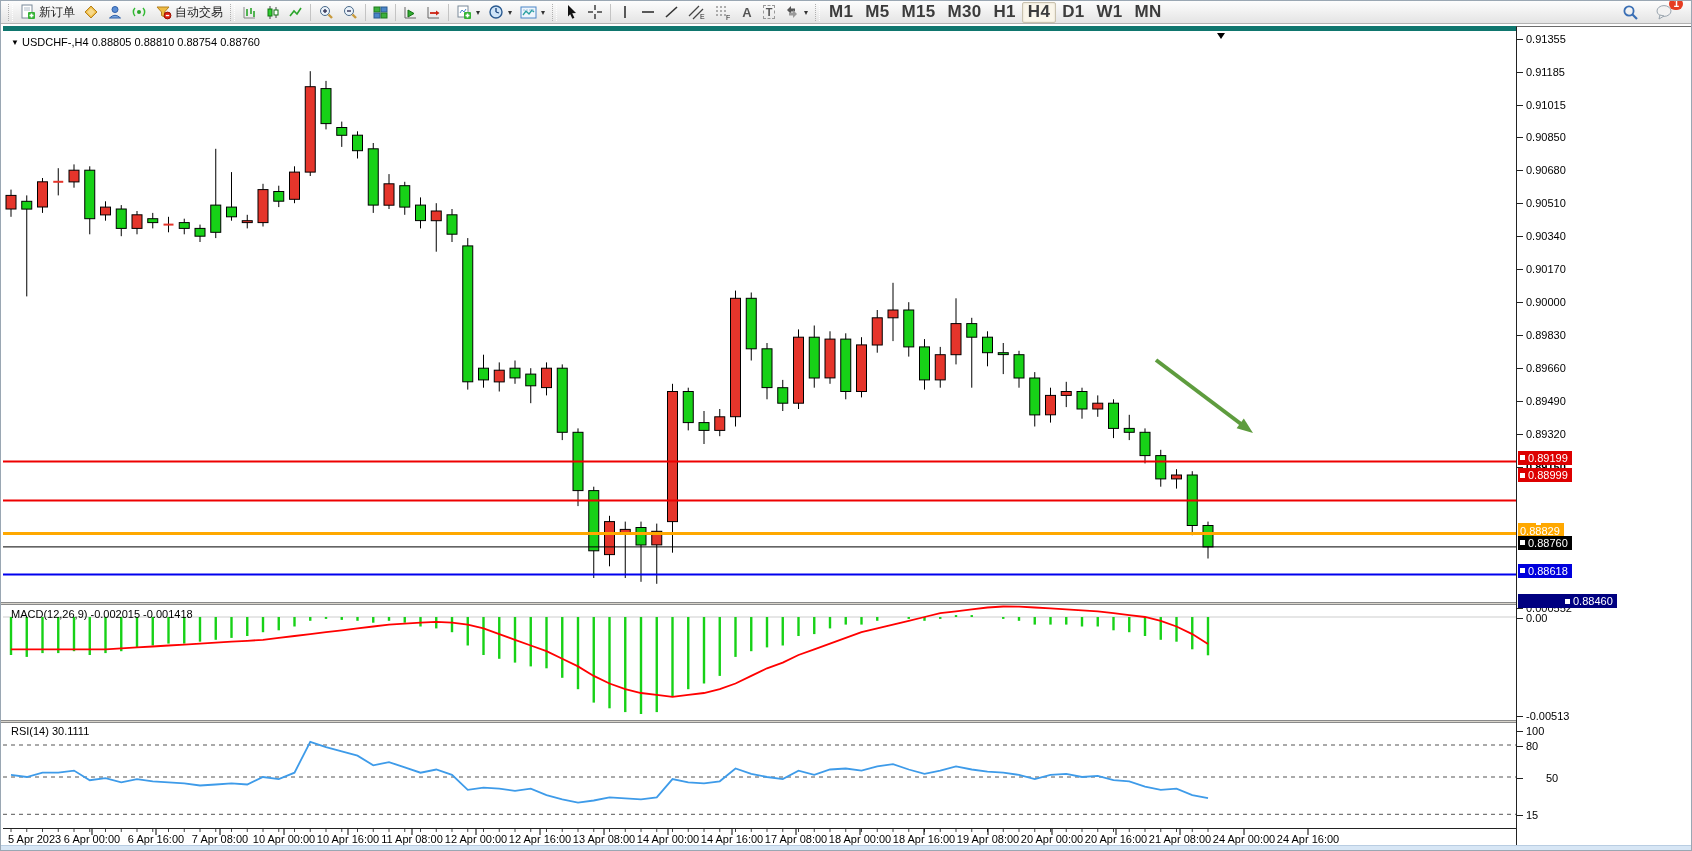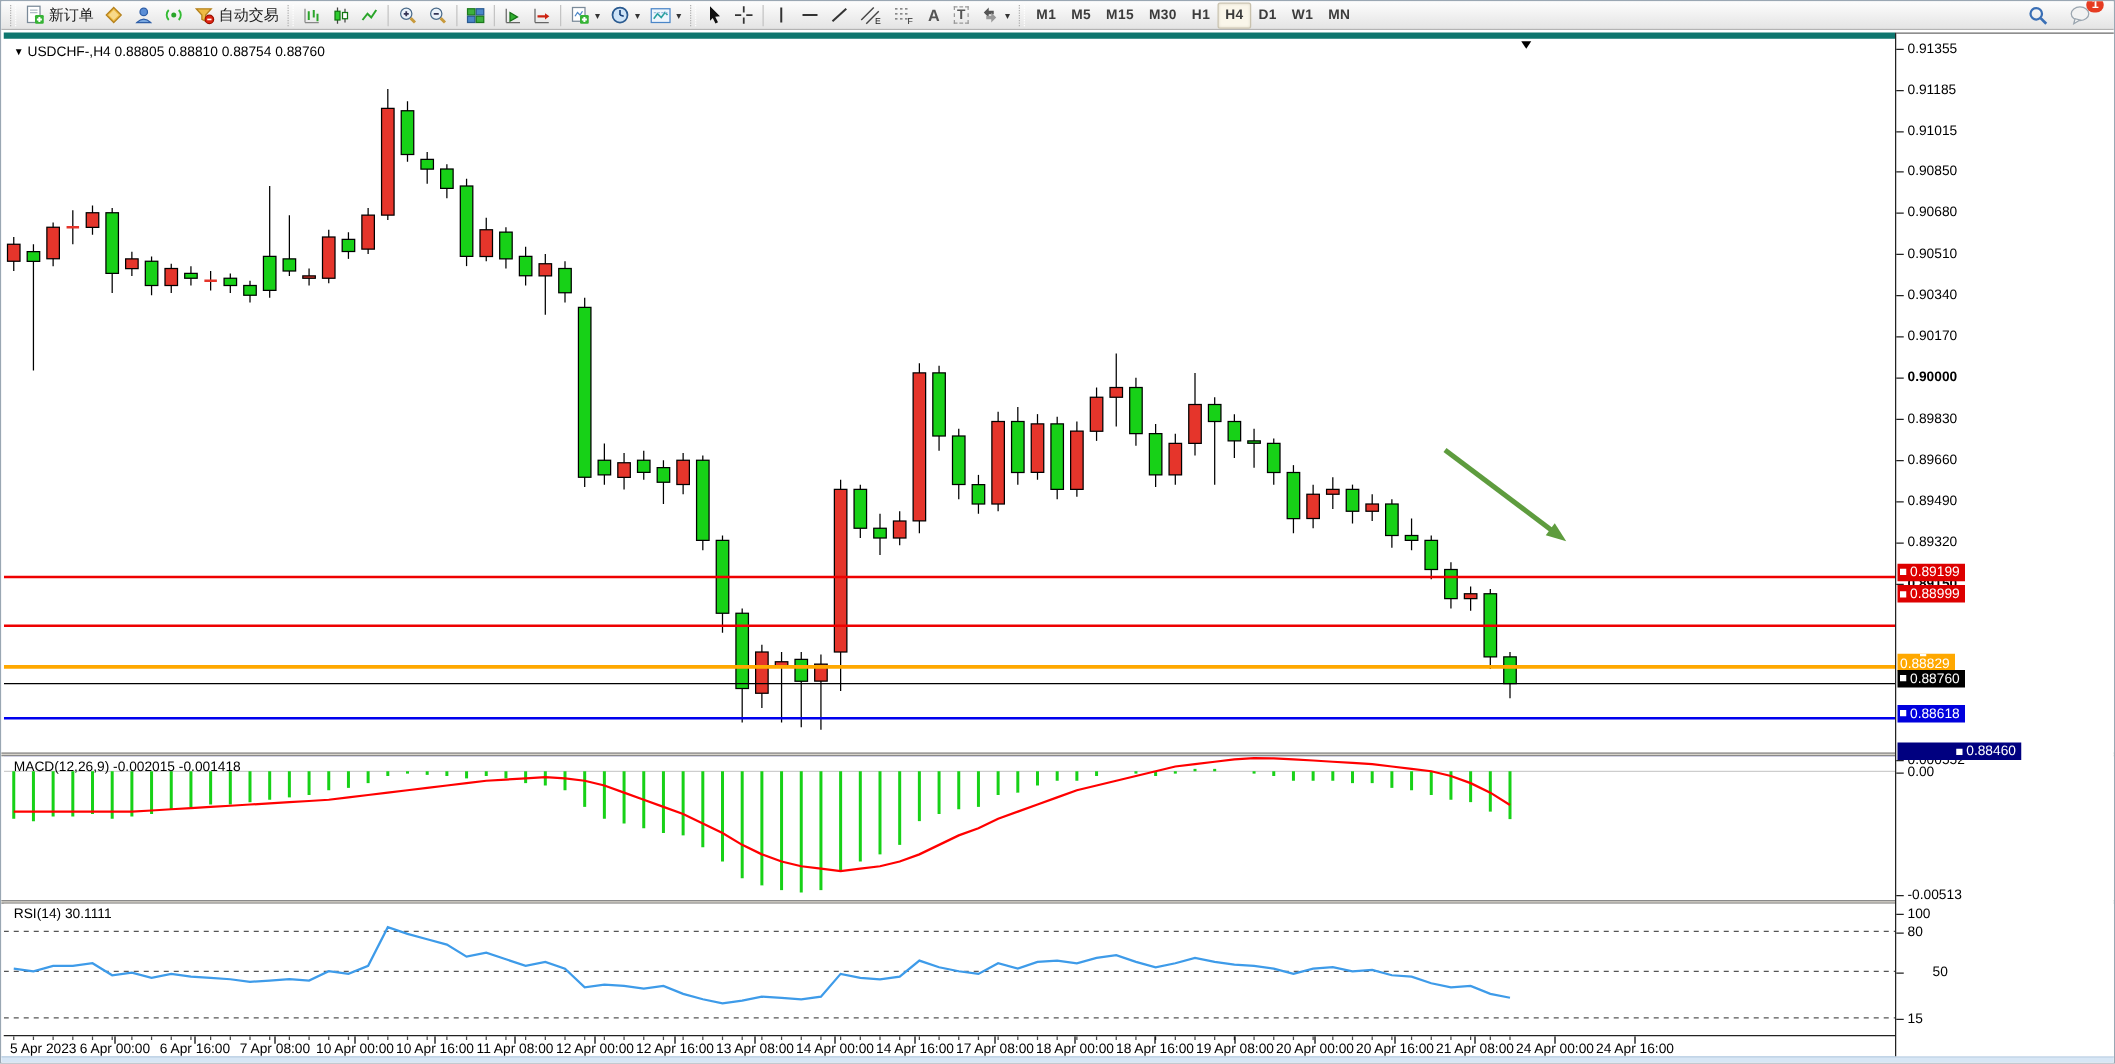--- a/index.html
+++ b/index.html
@@ -9,21 +9,21 @@
   #toolbar{position:absolute;top:0;left:0;width:100%;height:23px;
            background:linear-gradient(#fdfdfd,#e4e4e4);border-bottom:1px solid #b3b3b3;
            display:flex;align-items:center;padding:0 4px;box-sizing:border-box;}
   .tb-btn{height:21px;min-width:22px;display:flex;align-items:center;justify-content:center;
           gap:3px;padding:0 3px;border:1px solid transparent;border-radius:2px;
           font-size:12px;color:#1c1c1c;cursor:default;box-sizing:border-box;}
   .tb-btn.active{background:#faf6ea;border-color:#c9c2ae;box-shadow:inset 0 0 2px #d8d2c0;}
   .tb-sep{width:1px;height:17px;background:#c4c4c4;margin:0 3px;}
   .grip{width:3px;height:17px;border-left:1px dotted #b0b0b0;border-right:1px dotted #fff;margin:0 3px;}
   .caret{font-size:8px;color:#333;margin-left:1px;}
-  .tf-btn{font-size:11px;font-weight:bold;color:#3c3c3c;padding:0 5px;letter-spacing:.3px;}
+  .tf-btn{font-size:17px;font-weight:bold;color:#3c3c3c;padding:0 5px;letter-spacing:.3px;}
   #tb-right{margin-left:auto;display:flex;align-items:center;gap:8px;padding-right:10px;}
   .cn-label{font-size:12px;}
   .chat-wrap{position:relative;}
   .chat-badge{position:absolute;top:-5px;right:-7px;background:#e63c22;color:#fff;font-size:10px;
               font-weight:bold;border-radius:8px;padding:1px 4px;line-height:10px;}
   
   #chart-win{position:absolute;top:23px;left:0;width:1692px;height:828px;background:#fff;}
   .pane{position:absolute;left:2px;width:1513px;background:#fff;overflow:hidden;}
   #main-pane{top:2px;height:576px;border-top:5px solid #0f766e;}
   #sep1{top:578px;height:3px;}
@@ -698,21 +698,21 @@
 
     <div id="price-axis">
         <div class="axis-lbl" style="top: 12px;">0.91355</div>
         <div class="axis-lbl" style="top: 45px;">0.91185</div>
         <div class="axis-lbl" style="top: 78px;">0.91015</div>
         <div class="axis-lbl" style="top: 110.1px;">0.90850</div>
         <div class="axis-lbl" style="top: 143.1px;">0.90680</div>
         <div class="axis-lbl" style="top: 176.1px;">0.90510</div>
         <div class="axis-lbl" style="top: 209.1px;">0.90340</div>
         <div class="axis-lbl" style="top: 242.1px;">0.90170</div>
-        <div class="axis-lbl" style="top: 275.1px; font-weight: bold;">0.90000</div>
+        <div class="axis-lbl" style="top: 275.1px;">0.90000</div>
         <div class="axis-lbl" style="top: 308.1px;">0.89830</div>
         <div class="axis-lbl" style="top: 341.1px;">0.89660</div>
         <div class="axis-lbl" style="top: 374.1px;">0.89490</div>
         <div class="axis-lbl" style="top: 407.1px;">0.89320</div>
         <div class="axis-lbl" style="top: 440.2px; font-weight: bold;">0.89150</div>
         <div class="axis-lbl" style="top: 580.5px;">0.000552</div>
         <div class="axis-lbl" style="top: 591px;">0.00</div>
         <div class="axis-lbl" style="top: 688.5px;">-0.00513</div>
         <div class="axis-lbl" style="top: 704px;">100</div>
         <div class="axis-lbl" style="top: 719px;">80</div>

